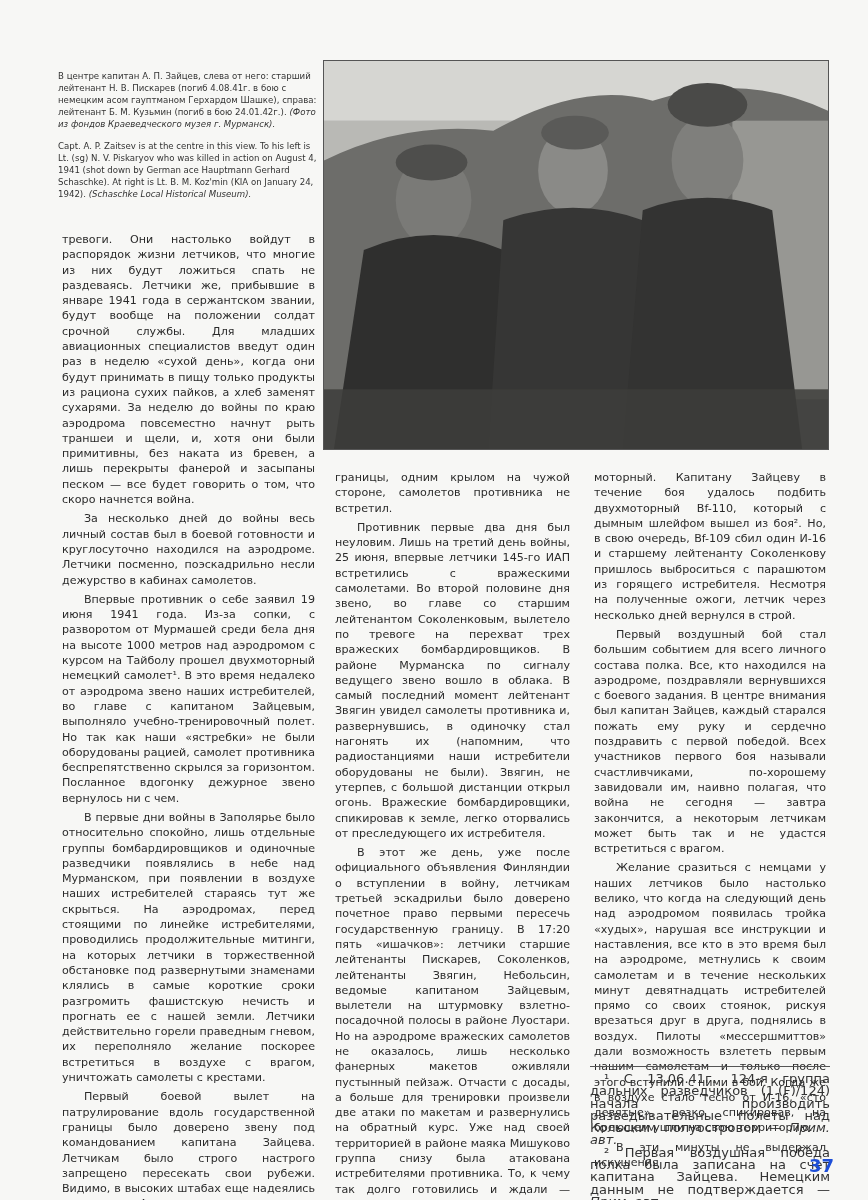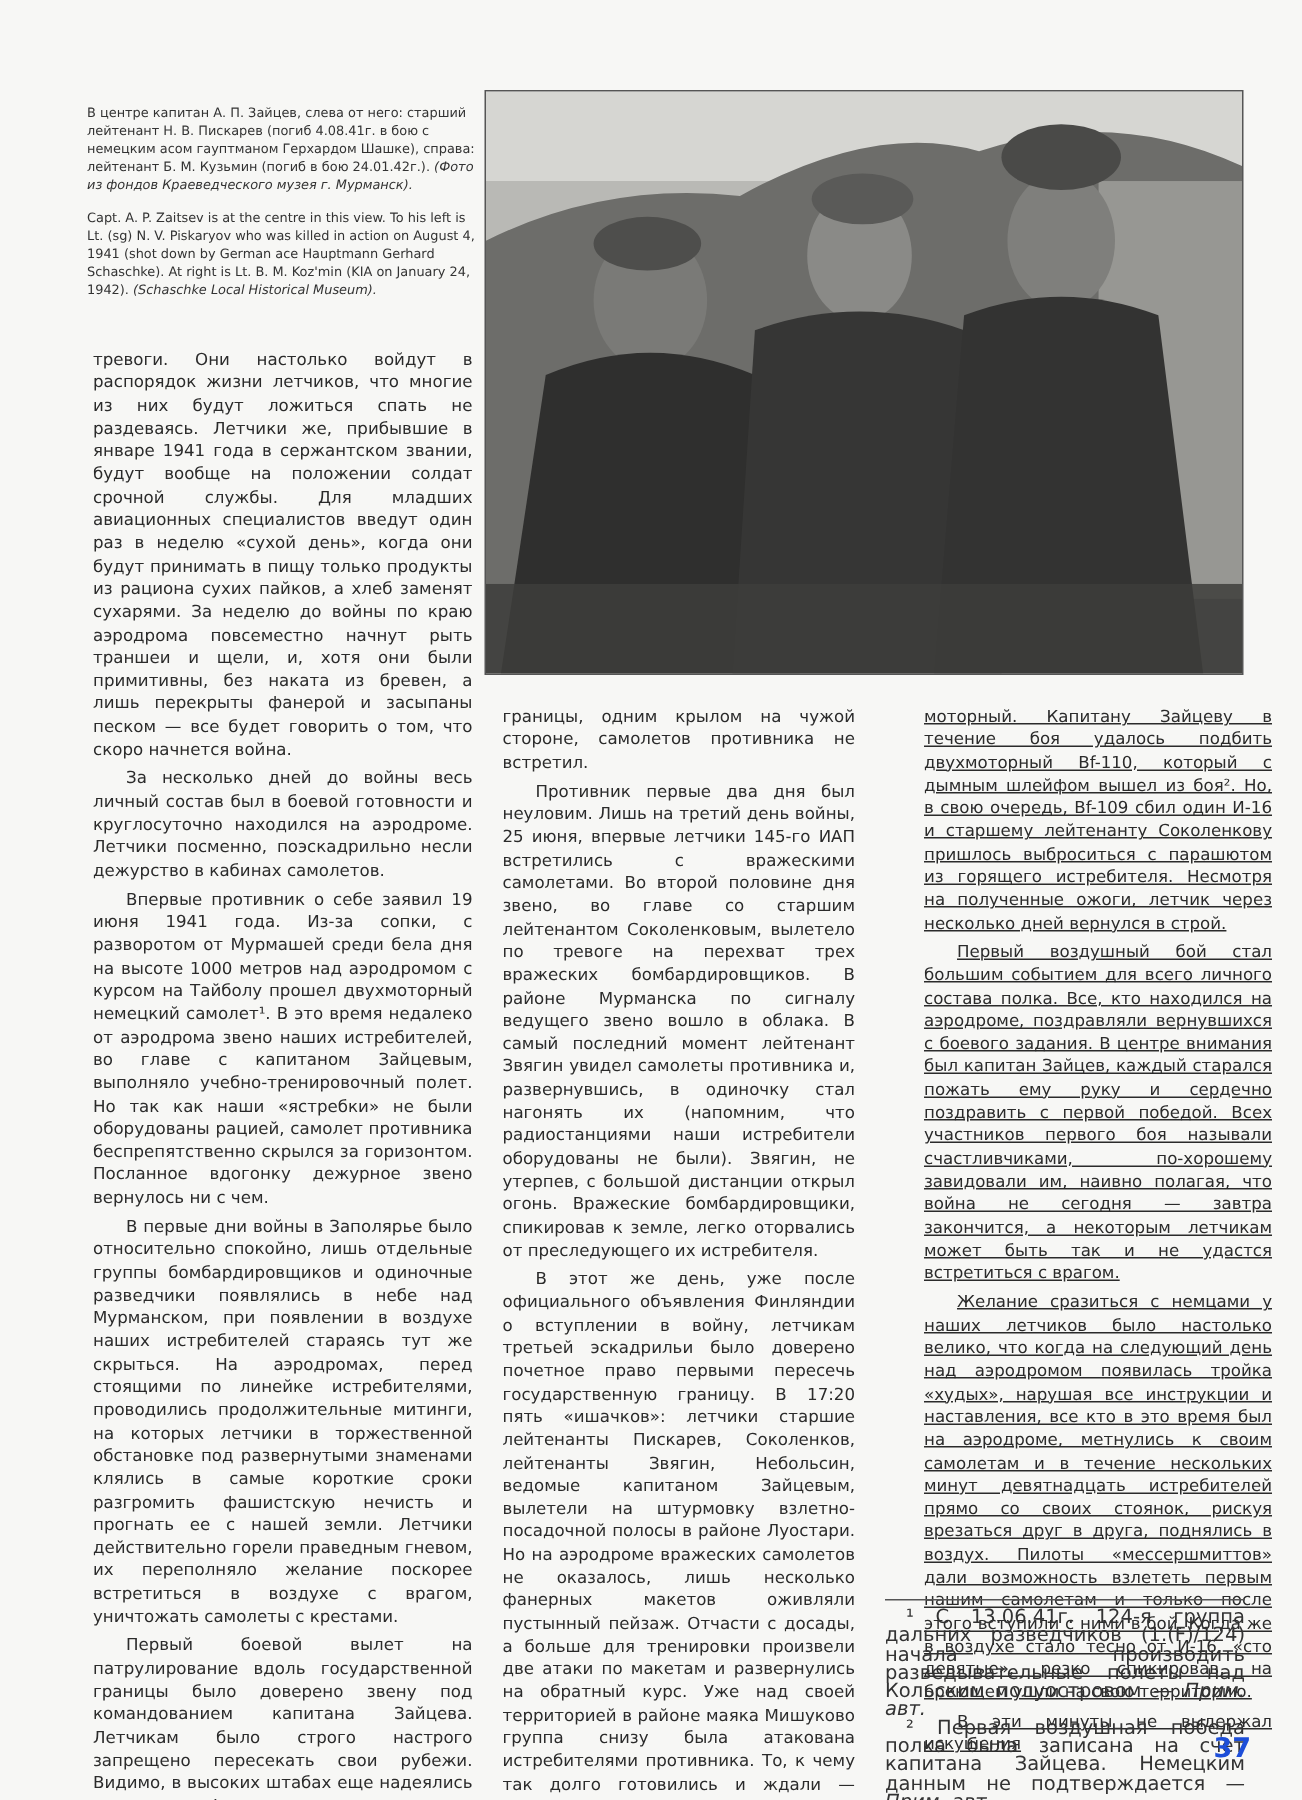--- a/index.html
+++ b/index.html
@@ -21,21 +21,21 @@
   }
   .photo svg { display: block; width: 100%; height: 100%; }
   .col {
     position: absolute; font-size: 11.1px; line-height: 15.3px;
     text-align: justify; color: #2b2b2b; hyphens: manual;
   }
   .col p { margin: 4px; text-indent: 22px; }
   .col p.noindent { text-indent: 0; }
   #col1 { left: 58px; top: 228px; width: 261px; }
   #col2 { left: 331px; top: 466px; width: 243px; }
-  #col3 { left: 612px; top: 466px; width: 240px; text-decoration: underline; }
+  #col3 { left: 590px; top: 466px; width: 240px; }
   .footnote-rule {
     position: absolute; left: 590px; top: 1066px; width: 240px; height: 0;
     border-top: 1.4px solid #555;
   }
   .footnotes {
     position: absolute; left: 590px; top: 1073px; width: 240px;
     font-size: 13px; line-height: 12.3px; color: #333; text-align: justify;
   }
   .footnotes p { margin: 0; text-indent: 14px; }
   .footnotes .it { font-style: italic; }

